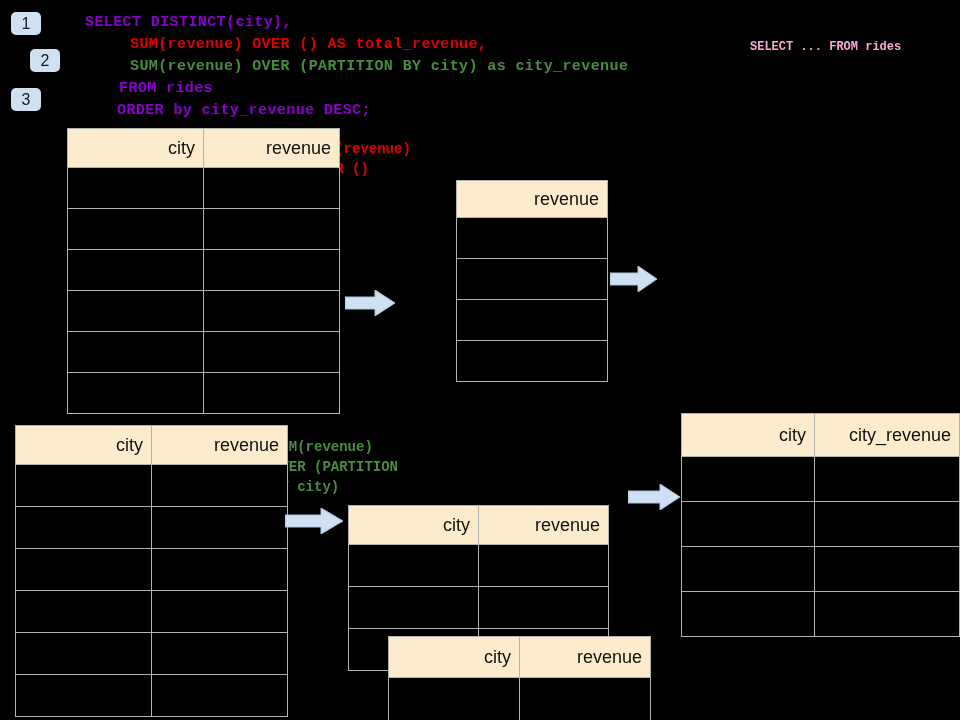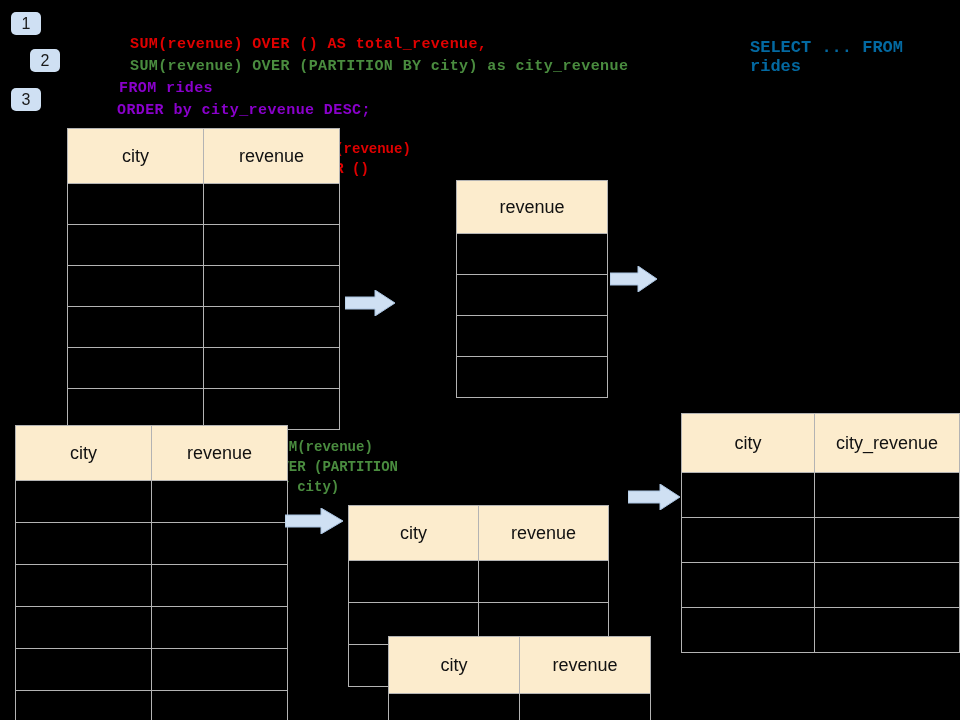--- a/index.html
+++ b/index.html
@@ -15,42 +15,42 @@
   .c-green{color:#4a8c3f;}
 
   #sql-l1{left:85px;top:12px;}
   #sql-l2{left:130px;top:34px;}
   #sql-l3{left:130px;top:56px;}
   #sql-l4{left:107px;top:78px;margin-left:12px;}
   #sql-l5{left:117px;top:100px;}
 
   #side-note{position:absolute;left:750px;top:38px;width:180px;
              font-family:"Liberation Mono","DejaVu Sans Mono",monospace;
-             font-size:17px;font-weight:bold;color:#0369a1;line-height:19px;}
+             font-size:12px;font-weight:bold;color:#f9a8d4;line-height:19px;}
 
   
   .badge{position:absolute;background:#cfe0f3;border-radius:5px;
          color:#1a1a1a;font-size:16px;font-family:"Liberation Sans",sans-serif;
          display:flex;align-items:center;justify-content:center;}
   #badge1{left:11px;top:12px;width:30px;height:23px;}
   #badge2{left:30px;top:49px;width:30px;height:23px;}
   #badge3{left:11px;top:88px;width:30px;height:23px;}
 
   
   .anno{position:absolute;font-family:"Liberation Mono","DejaVu Sans Mono",monospace;
         font-size:14px;font-weight:bold;line-height:20px;white-space:pre;}
   #anno-red{left:310px;top:139px;color:#e00000;}
   #anno-green{left:272px;top:437px;color:#4a8c3f;}
 
   
   .tbl{position:absolute;border-collapse:collapse;background:#000;
        table-layout:fixed;}
   .tbl td,.tbl th{border:1px solid #b3b3b3;background:#000;padding:0;}
   .tbl th{background:#fceccd;color:#111;font-weight:normal;
-          font-size:18px;text-align:center;padding:8px 8px;
+          font-size:18px;text-align:right;padding:0 8px;
           font-family:"Liberation Sans",sans-serif;}
 
   #tbl-rides1{left:67px;top:128px;}
   #tbl-rides1 th,#tbl-rides1 td{width:119px;}
   #tbl-rides1 th{height:38px;}
   #tbl-rides1 td{height:40px;}
 
   #tbl-total{left:456px;top:180px;}
   #tbl-total th,#tbl-total td{width:134px;}
   #tbl-total th{height:36px;}
@@ -86,20 +86,21 @@
 </style>
 </head>
 <body>
 
 <div id="stage">
 
   <div class="badge" id="badge1">1</div>
   <div class="badge" id="badge2">2</div>
   <div class="badge" id="badge3">3</div>
 
+  <div class="code c-purple" id="sql-l1">SELECT DISTINCT(city),</div>
   <div class="code c-green" id="sql-l3">SUM(revenue) OVER (PARTITION BY city) as city_revenue</div>
   <div class="code c-red" id="sql-l2">SUM(revenue) OVER () AS total_revenue,</div>
   <div class="code c-purple" id="sql-l4">FROM rides</div>
   <div class="code c-purple" id="sql-l5">ORDER by city_revenue DESC;</div>
 
   <div id="side-note">SELECT ... FROM rides</div>
 
   <div class="anno" id="anno-red">SUM(revenue)
 OVER ()</div>
   <div class="anno" id="anno-green">SUM(revenue)

